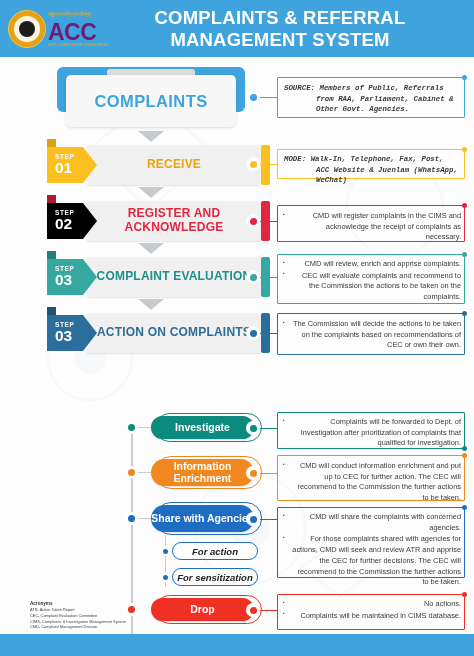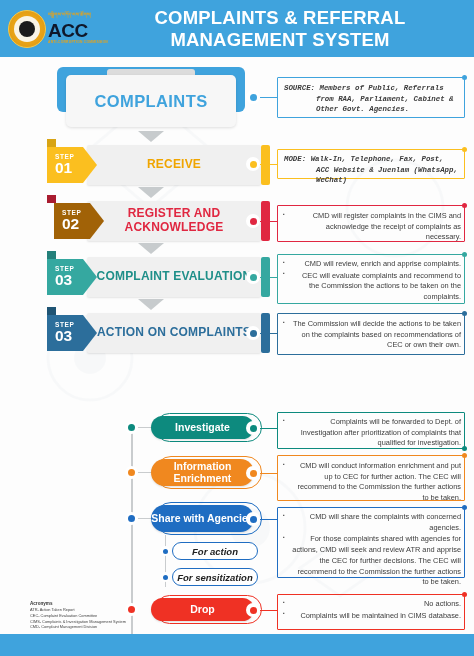--- a/index.html
+++ b/index.html
@@ -24,21 +24,21 @@
   }
   .logo-wrap { width: 108px; height: 57px; display: flex; align-items: center; justify-content: center; }
   .logo { position: relative; width: 96px; height: 44px; }
   .logo-seal { position: absolute; left: 2px; top: 3px; width: 38px; height: 38px; border-radius: 50%;
       background: radial-gradient(circle at 50% 50%, #f5b21a 0%, #e8a317 55%, #d89410 100%);
       border: 1.5px solid #f7c948; display:flex; align-items:center; justify-content:center; }
   .logo-seal-inner { width: 26px; height: 26px; border-radius: 50%; background: #f9f4e6; display:flex; align-items:center; justify-content:center; }
   .logo-seal-core { width: 16px; height: 16px; border-radius: 50%; background: #1b1b1b; }
   .logo-txt { position: absolute; left: 42px; top: 2px; width: 54px; }
   .logo-dz { font-size: 4.5px; color: #e8a317; letter-spacing: .2px; white-space: nowrap; font-weight: bold; }
-  .logo-acc { font-size: 19px; font-weight: 900; color: #0f172a; line-height: 0.95; letter-spacing: -0.5px; }
+  .logo-acc { font-size: 23px; font-weight: 900; color: #701a75; line-height: 0.95; letter-spacing: -0.5px; }
   .logo-sub { font-size: 3.3px; color: #e8a317; letter-spacing: .25px; white-space: nowrap; font-weight: bold; }
   .header-title {
     flex: 1; text-align: center; color: #ffffff; font-size: 18.5px; font-weight: bold;
     line-height: 1.18; letter-spacing: .2px; padding-right: 22px;
   }
 
   
   .footer { position: absolute; left: 0; bottom: 0; width: 474px; height: 22px; background: #3fa3dd; }
 
   
@@ -173,21 +173,21 @@
       </div>
       <div class="step-tag-notch" style="background:#d8a414;"></div>
     </div>
     <div class="down-arrow" style="left:138px; top:130px;"></div>
 
     <div class="step-row" style="left:47px; top:144px; width:230px;">
       <div class="step-bar">
         <span class="step-title" style="color:#e02741;">REGISTER AND ACKNOWLEDGE</span>
       </div>
       <div class="step-endcap" style="background:#e02741;"></div>
-      <div class="step-tag" style="background:#a16207;margin-left:7px;">
+      <div class="step-tag" style="background:#000000;">
         <span class="step-word">STEP</span>
         <span class="step-num">02</span>
       </div>
       <div class="step-tag-notch" style="background:#a91c30;"></div>
     </div>
     <div class="down-arrow" style="left:138px; top:186px;"></div>
 
     <div class="step-row" style="left:47px; top:200px; width:230px;">
       <div class="step-bar">
         <span class="step-title" style="color:#1f8f89;">COMPLAINT EVALUATION</span>

